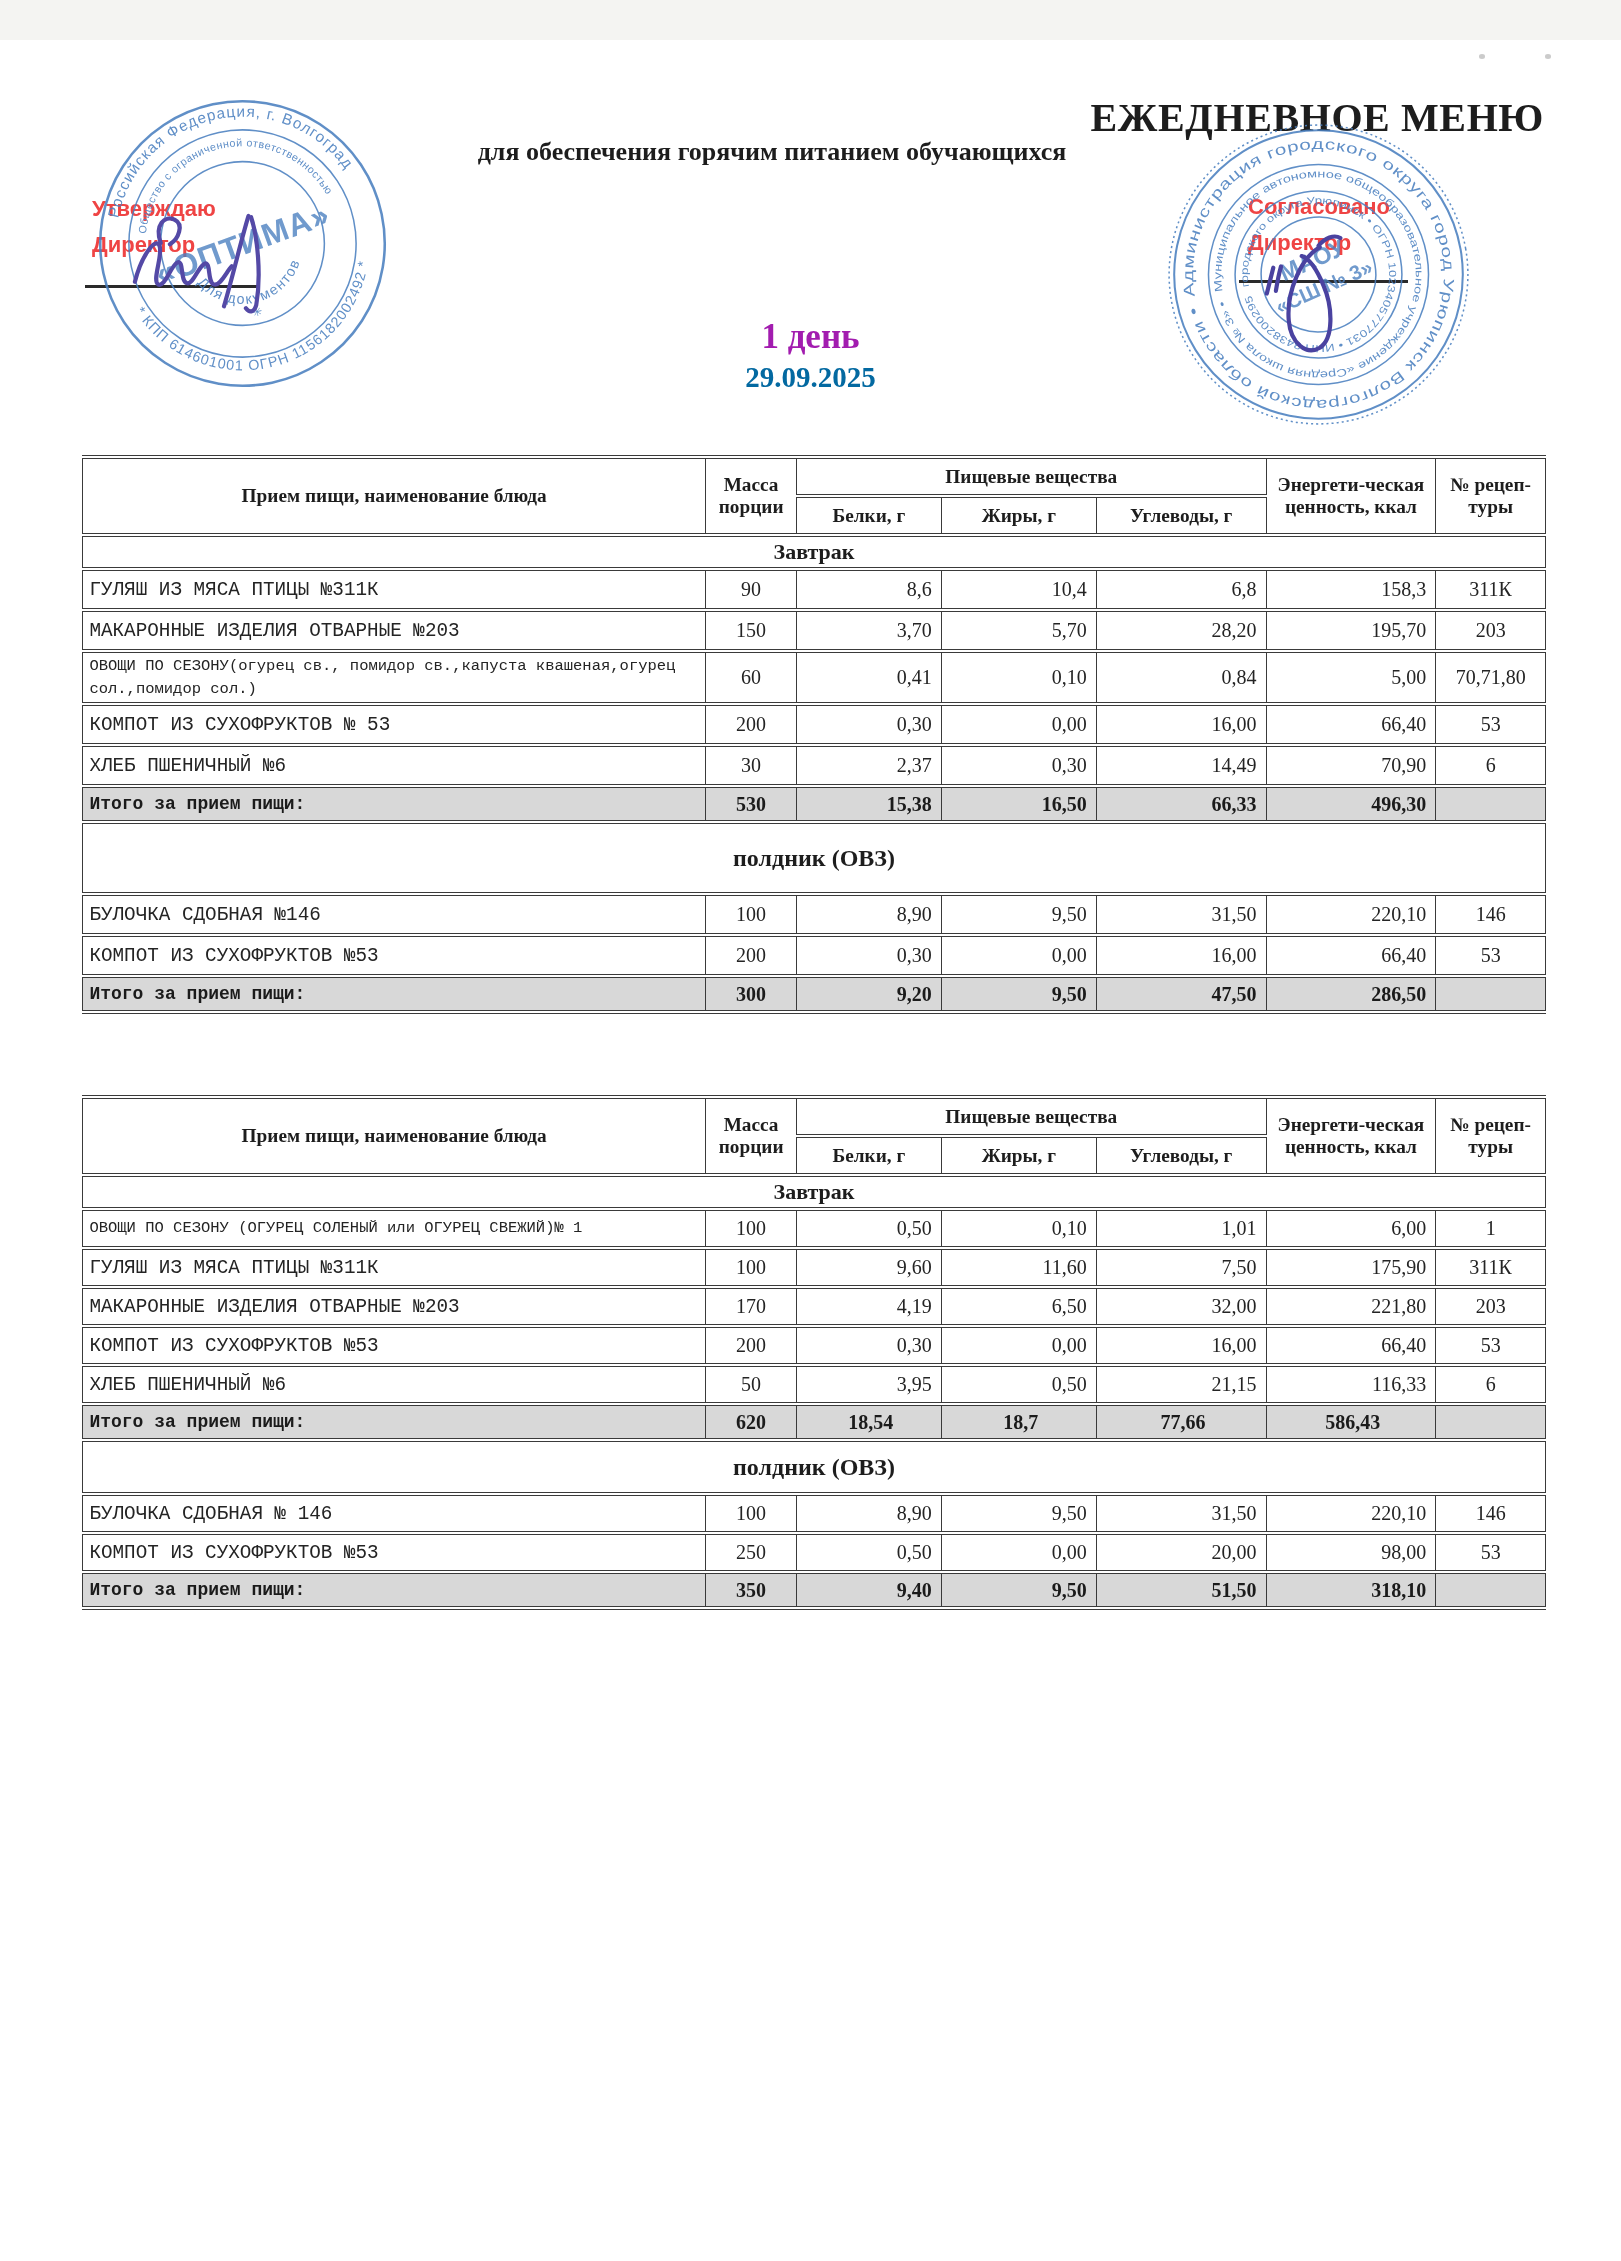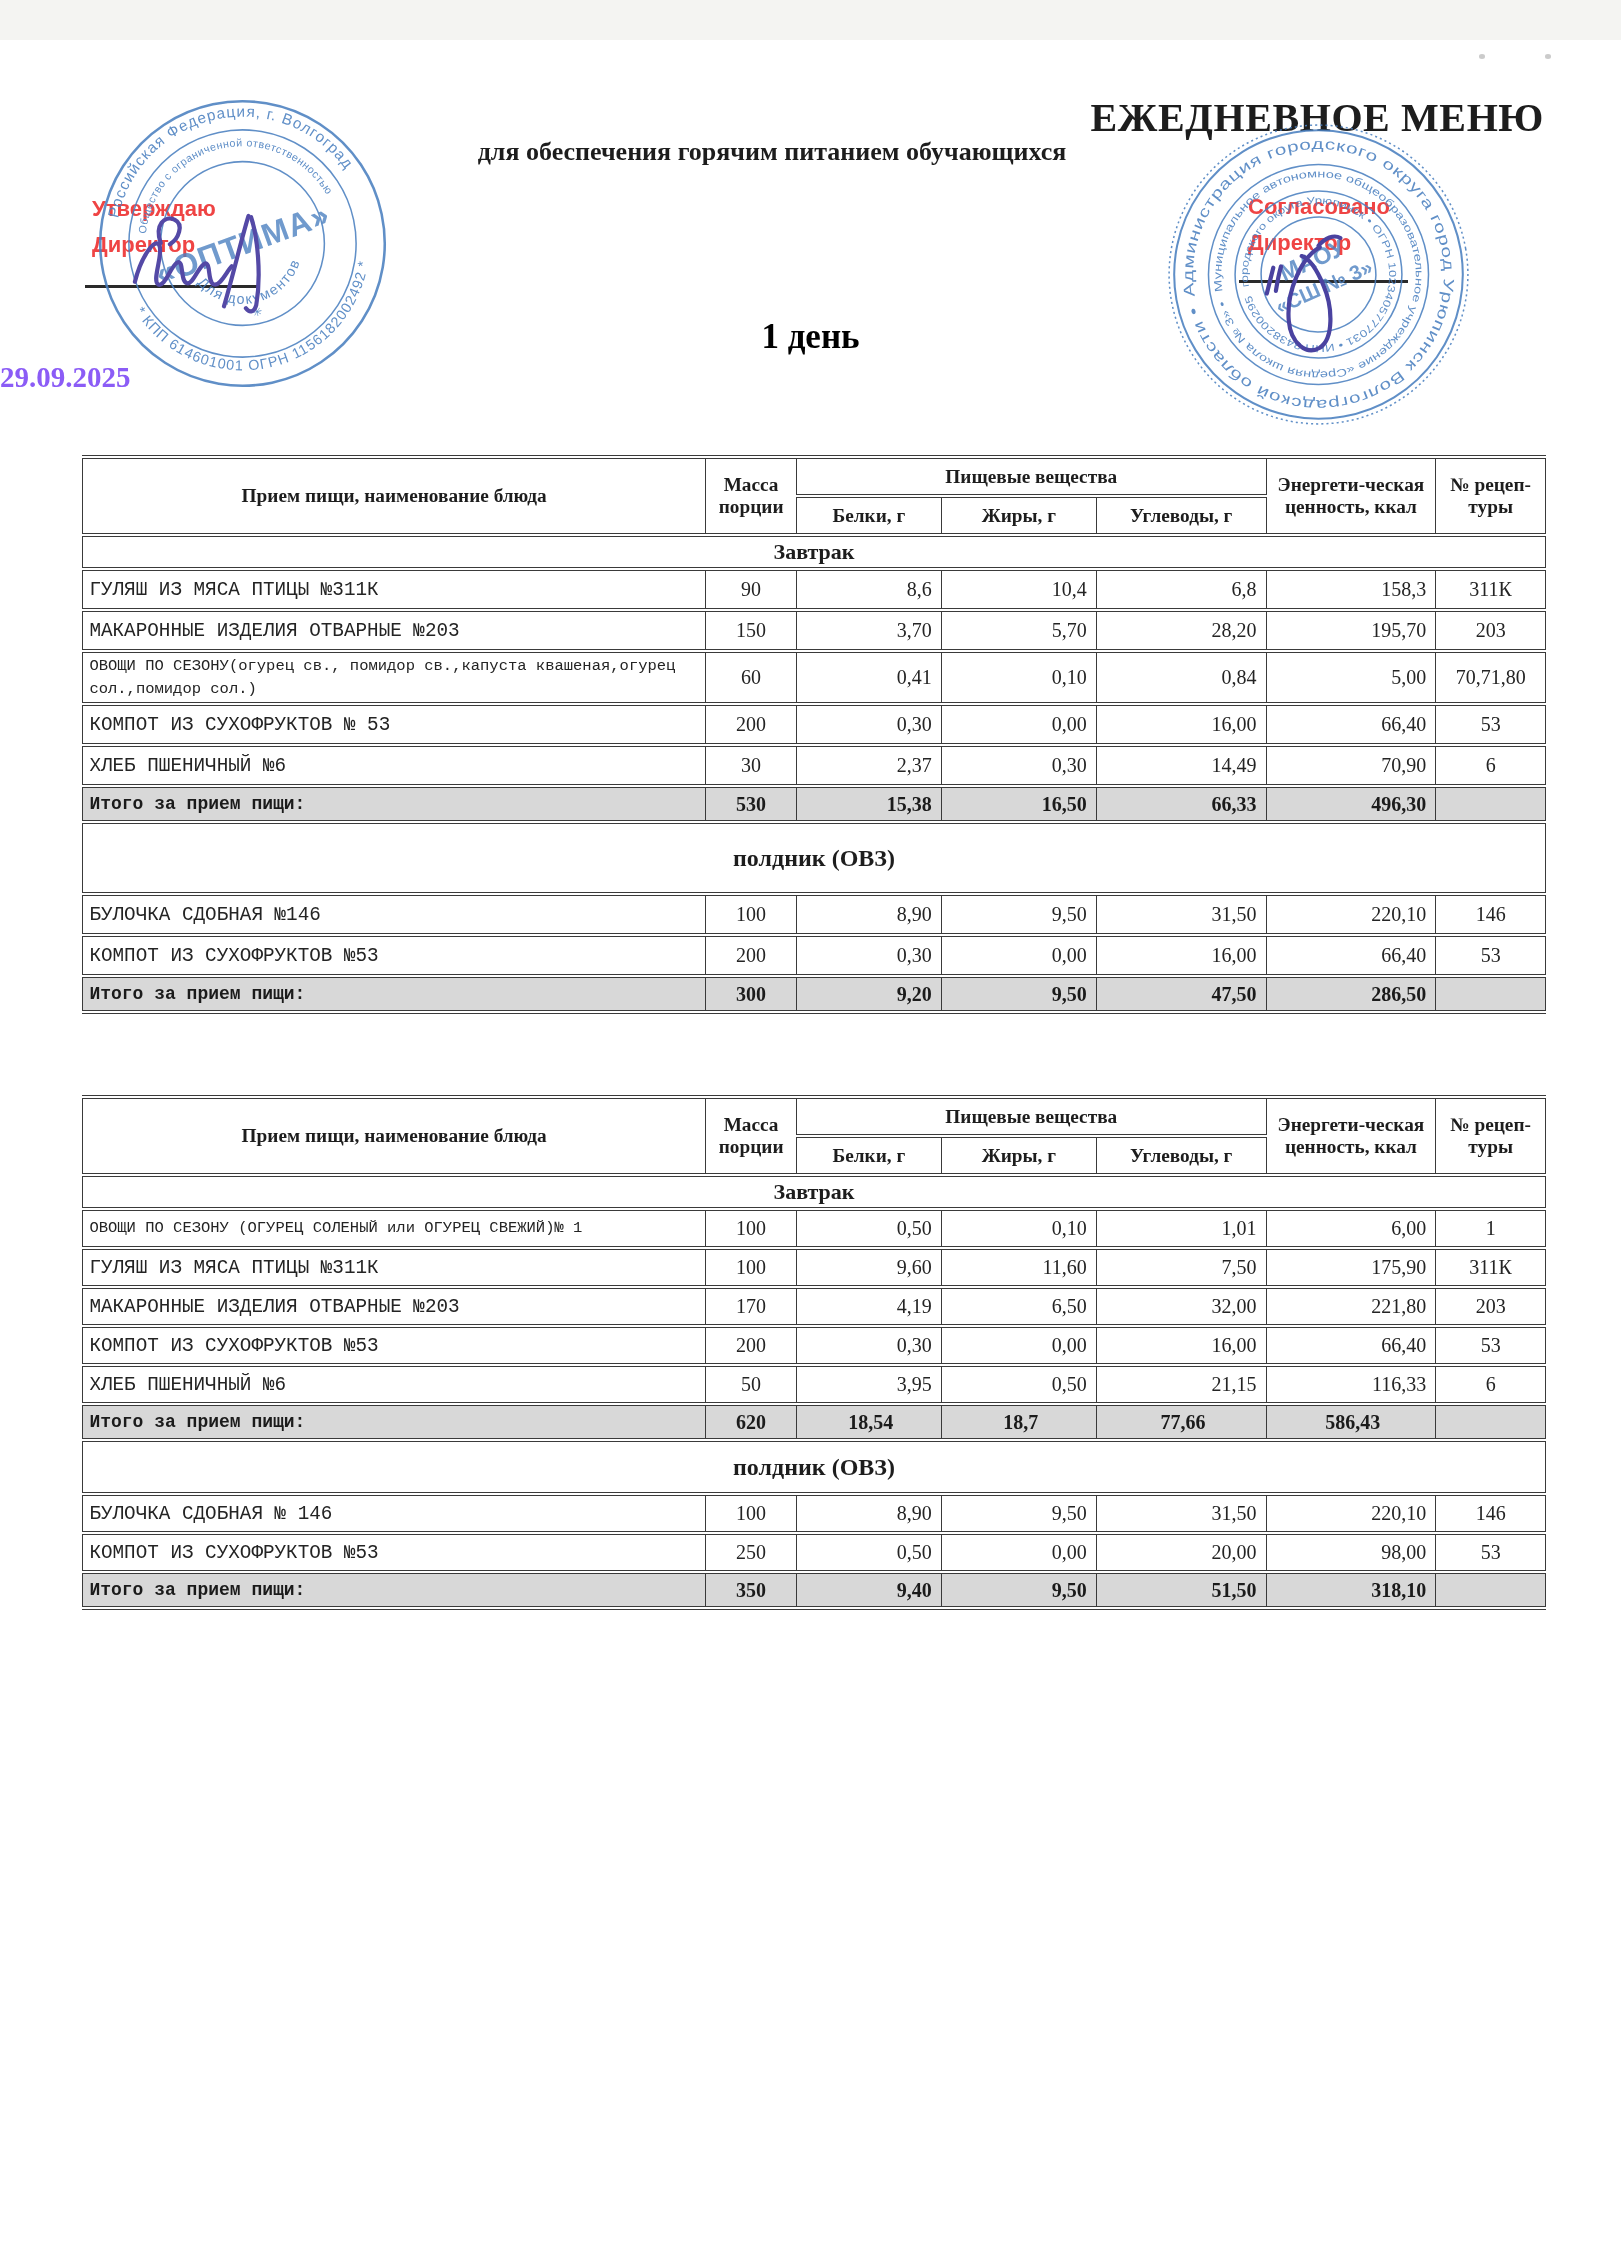--- a/index.html
+++ b/index.html
@@ -13,23 +13,23 @@
   }
   .page { position:absolute; inset:0; }
   .top-band { position:absolute; left:0; top:0; right:0; height:40px; background:#f4f4f2; }
 
   
   .doc-title   { position:absolute; left:0; right:77px; top:94px; text-align:right;
                  font-size:40px; font-weight:bold; color:#1d1d1d; letter-spacing:0.6px; }
   .doc-subtitle{ position:absolute; left:0; right:77px; top:137px; text-align:center;
                  font-size:26px; font-weight:bold; color:#1d1d1d; }
   .day-title   { position:absolute; left:0; right:0; top:317px; text-align:center;
-                 font-size:35px; font-weight:bold; color:#000000; }
-  .day-date    { position:absolute; left:0; right:0; top:361px; text-align:left;
-                 font-size:29px; font-weight:bold; color:#8b5cf6; }
+                 font-size:35px; font-weight:bold; color:#a21caf; }
+  .day-date    { position:absolute; left:0; right:0; top:361px; text-align:center;
+                 font-size:29px; font-weight:bold; color:#0369a1; }
   .age-title   { position:absolute; left:0; right:0; text-align:center;
                  font-size:26px; font-weight:bold; color:#2a2a2a; letter-spacing:0.6px; }
   .age-one { top:400px; }
   .age-two { top:1027px; }
 
   
   .approve { position:absolute; font-family:"Liberation Sans",sans-serif;
              font-weight:bold; font-size:22px; color:#ef4444; line-height:36px;margin-left:8px; }
   .approve.left  { left:84px;  top:191px; }
   .approve.right { left:1240px; top:189px; }

